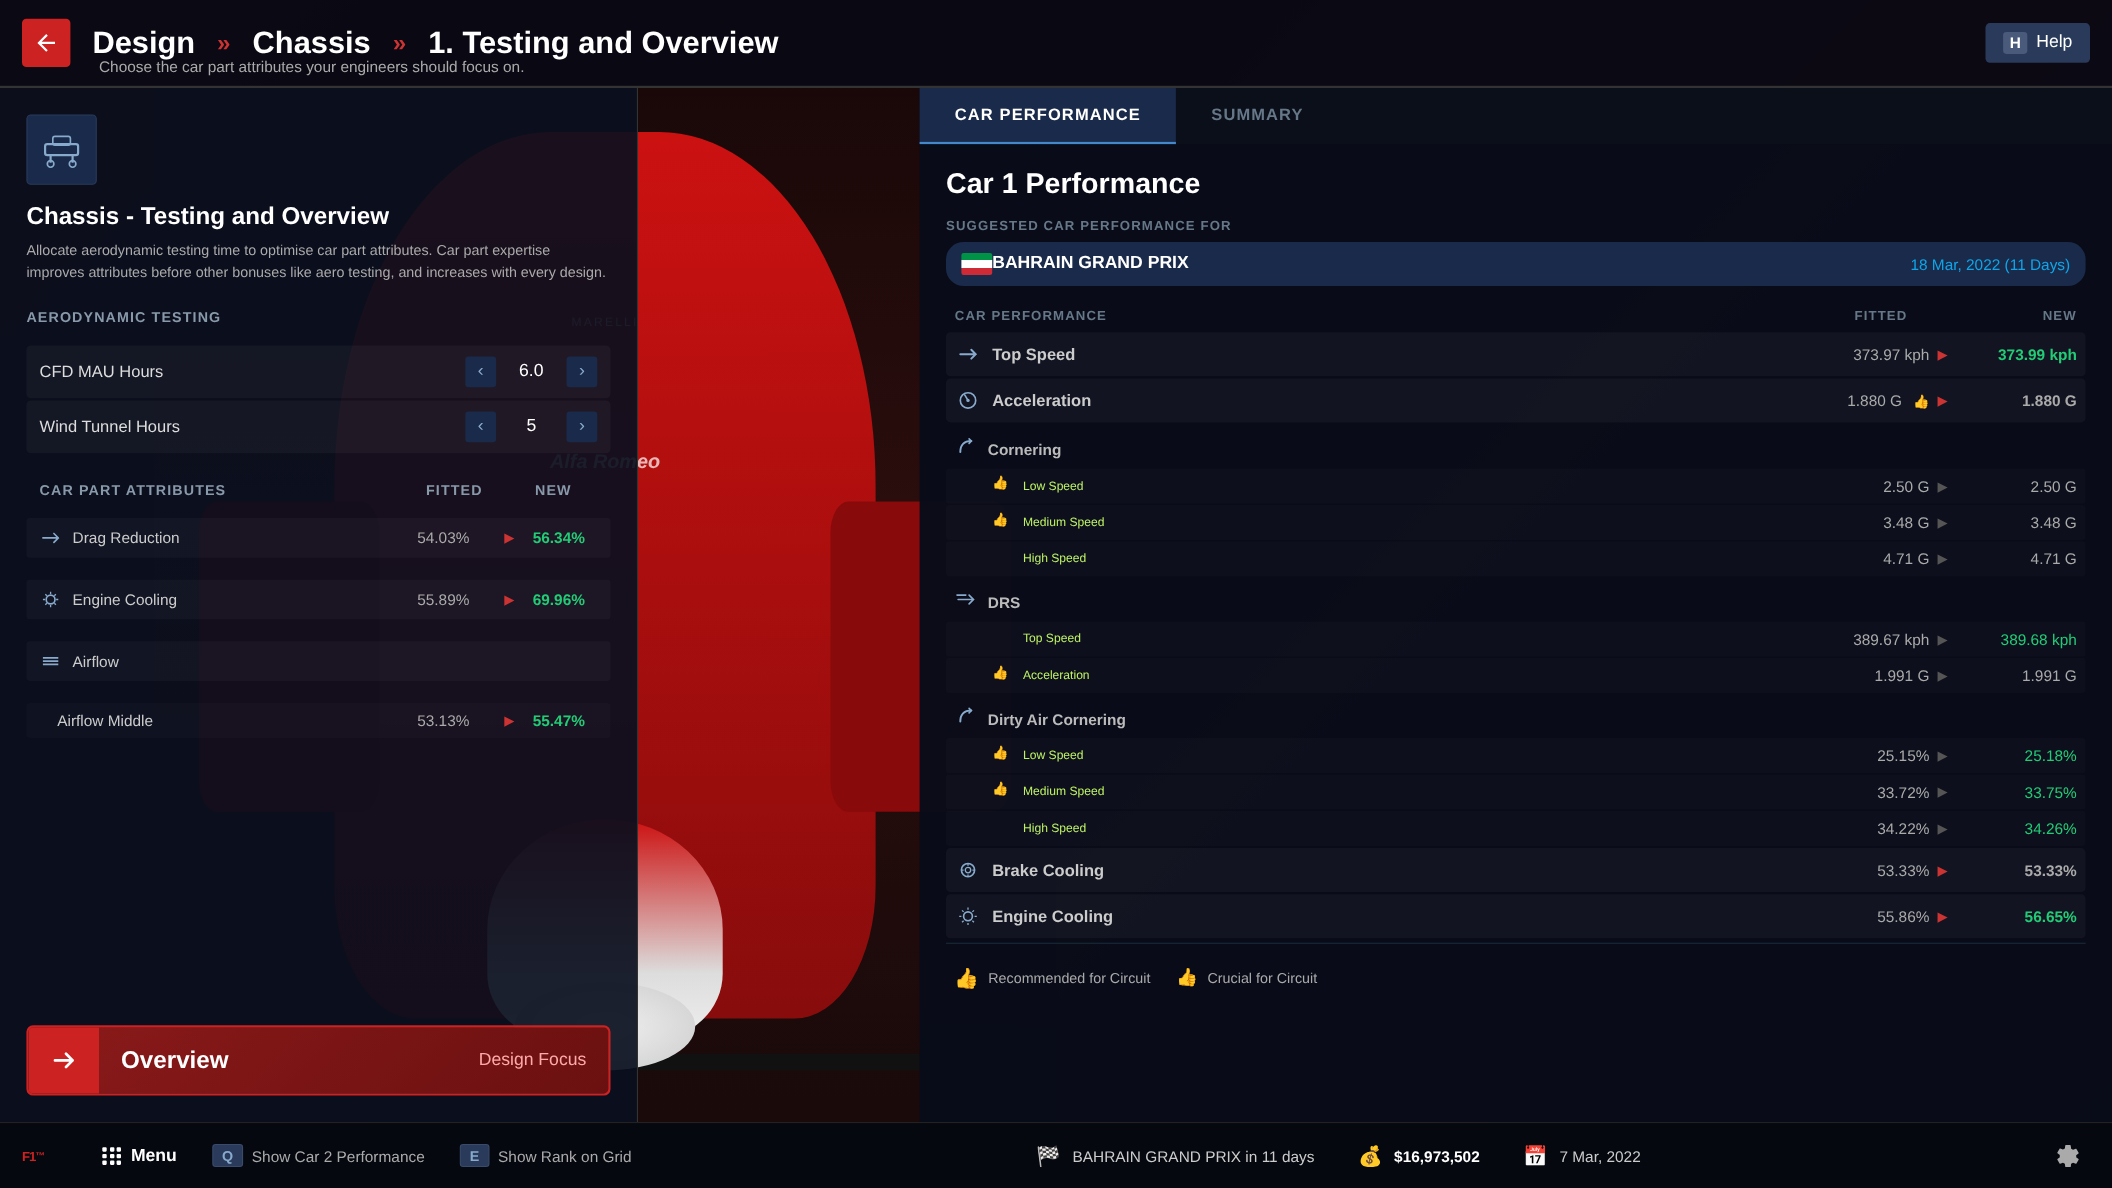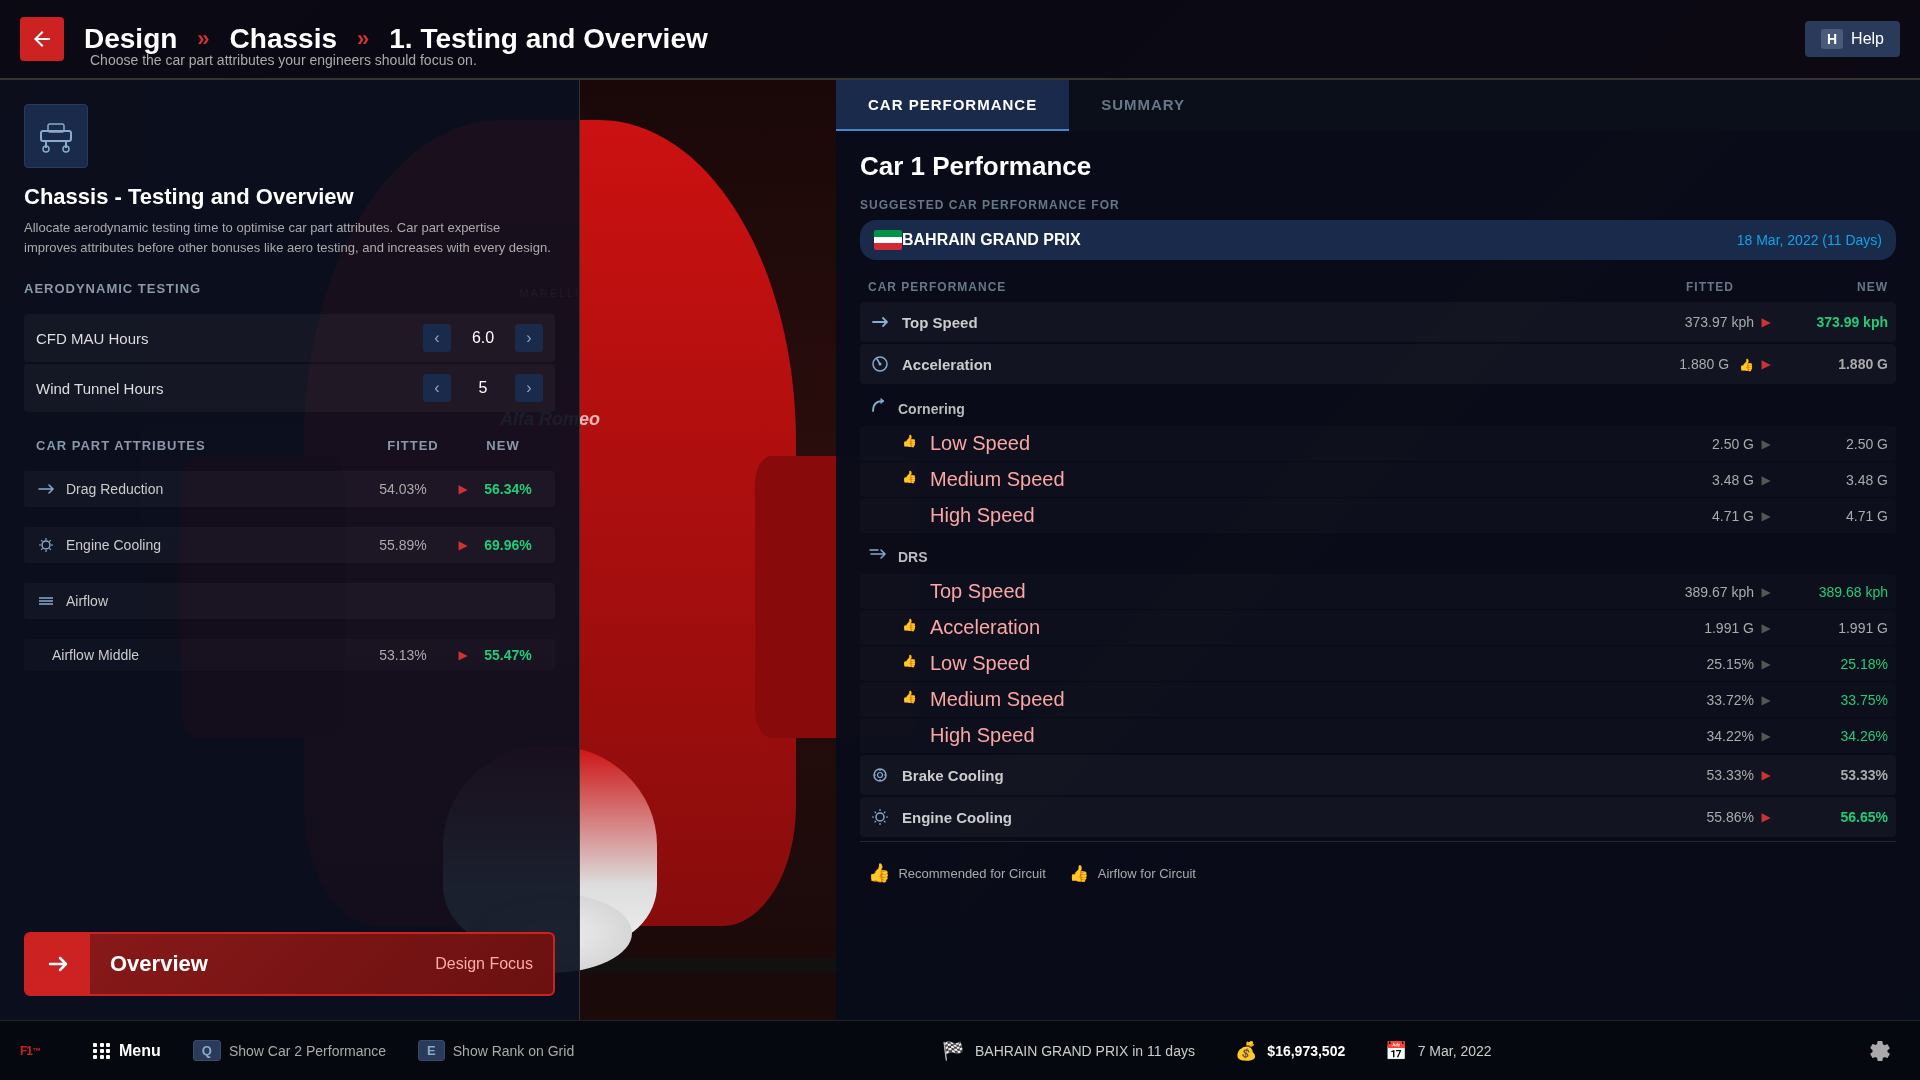--- a/index.html
+++ b/index.html
@@ -401,22 +401,22 @@
       margin: 1px 0;
       border-radius: 3px;
     }
     .perf-sub-icon {
       width: 20px; height: 20px;
       margin-right: 8px;
       color: #4488cc;
     }
     .perf-sub-name {
       flex: 1;
-      font-size: 20px;
-      color: #fca5a5;
+      font-size: 11px;
+      color: #bef264;
     }
     .perf-sub-fitted {
       width: 130px;
       text-align: right;
       font-size: 14px;
       color: #aaa;
     }
     .perf-sub-arrow {
       width: 24px;
       text-align: center;
@@ -822,20 +822,29 @@
     </div>
 
     <div class="perf-sub-row">
       <span class="perf-sub-icon" style="color:#4488cc;font-size:12px;">👍</span>
       <span class="perf-sub-name">Acceleration</span>
       <span class="perf-sub-fitted">1.991 G</span>
       <span class="perf-sub-arrow">▶</span>
       <span class="perf-sub-new same">1.991 G</span>
     </div>
 
+    <div class="perf-group-header">
+      <span class="perf-group-icon">
+        <svg width="20" height="20" viewBox="0 0 20 20">
+            <path d="M5 15 Q5 5 15 5" stroke="#88aacc" stroke-width="1.8" fill="none" stroke-linecap="round"></path>
+            <path d="M13 3l2 2-2 2" stroke="#88aacc" stroke-width="1.5" fill="none" stroke-linecap="round"></path>
+          </svg>
+      </span>
+      <span>Dirty Air Cornering</span>
+    </div>
 
     <div class="perf-sub-row">
       <span class="perf-sub-icon" style="color:#4488cc;font-size:12px;">👍</span>
       <span class="perf-sub-name">Low Speed</span>
       <span class="perf-sub-fitted">25.15%</span>
       <span class="perf-sub-arrow">▶</span>
       <span class="perf-sub-new improved">25.18%</span>
     </div>
 
     <div class="perf-sub-row">
@@ -883,21 +892,21 @@
 
     <div class="divider"></div>
 
     <div class="legend-row">
       <div class="legend-item">
         <span class="legend-icon-green">👍</span>
         <span>Recommended for Circuit</span>
       </div>
       <div class="legend-item">
         <span class="legend-icon-teal">👍</span>
-        <span>Airflow for Circuit</span>
+        <span>Crucial for Circuit</span>
       </div>
     </div>
   </div>
 </div>
 
 <div class="bottom-bar">
   <div class="bottom-logo">
     <span class="bottom-logo-f1">F1</span>
     <span style="font-size:9px;color:#cc2222;vertical-align:super;font-weight:bold;">™</span>
   </div>

